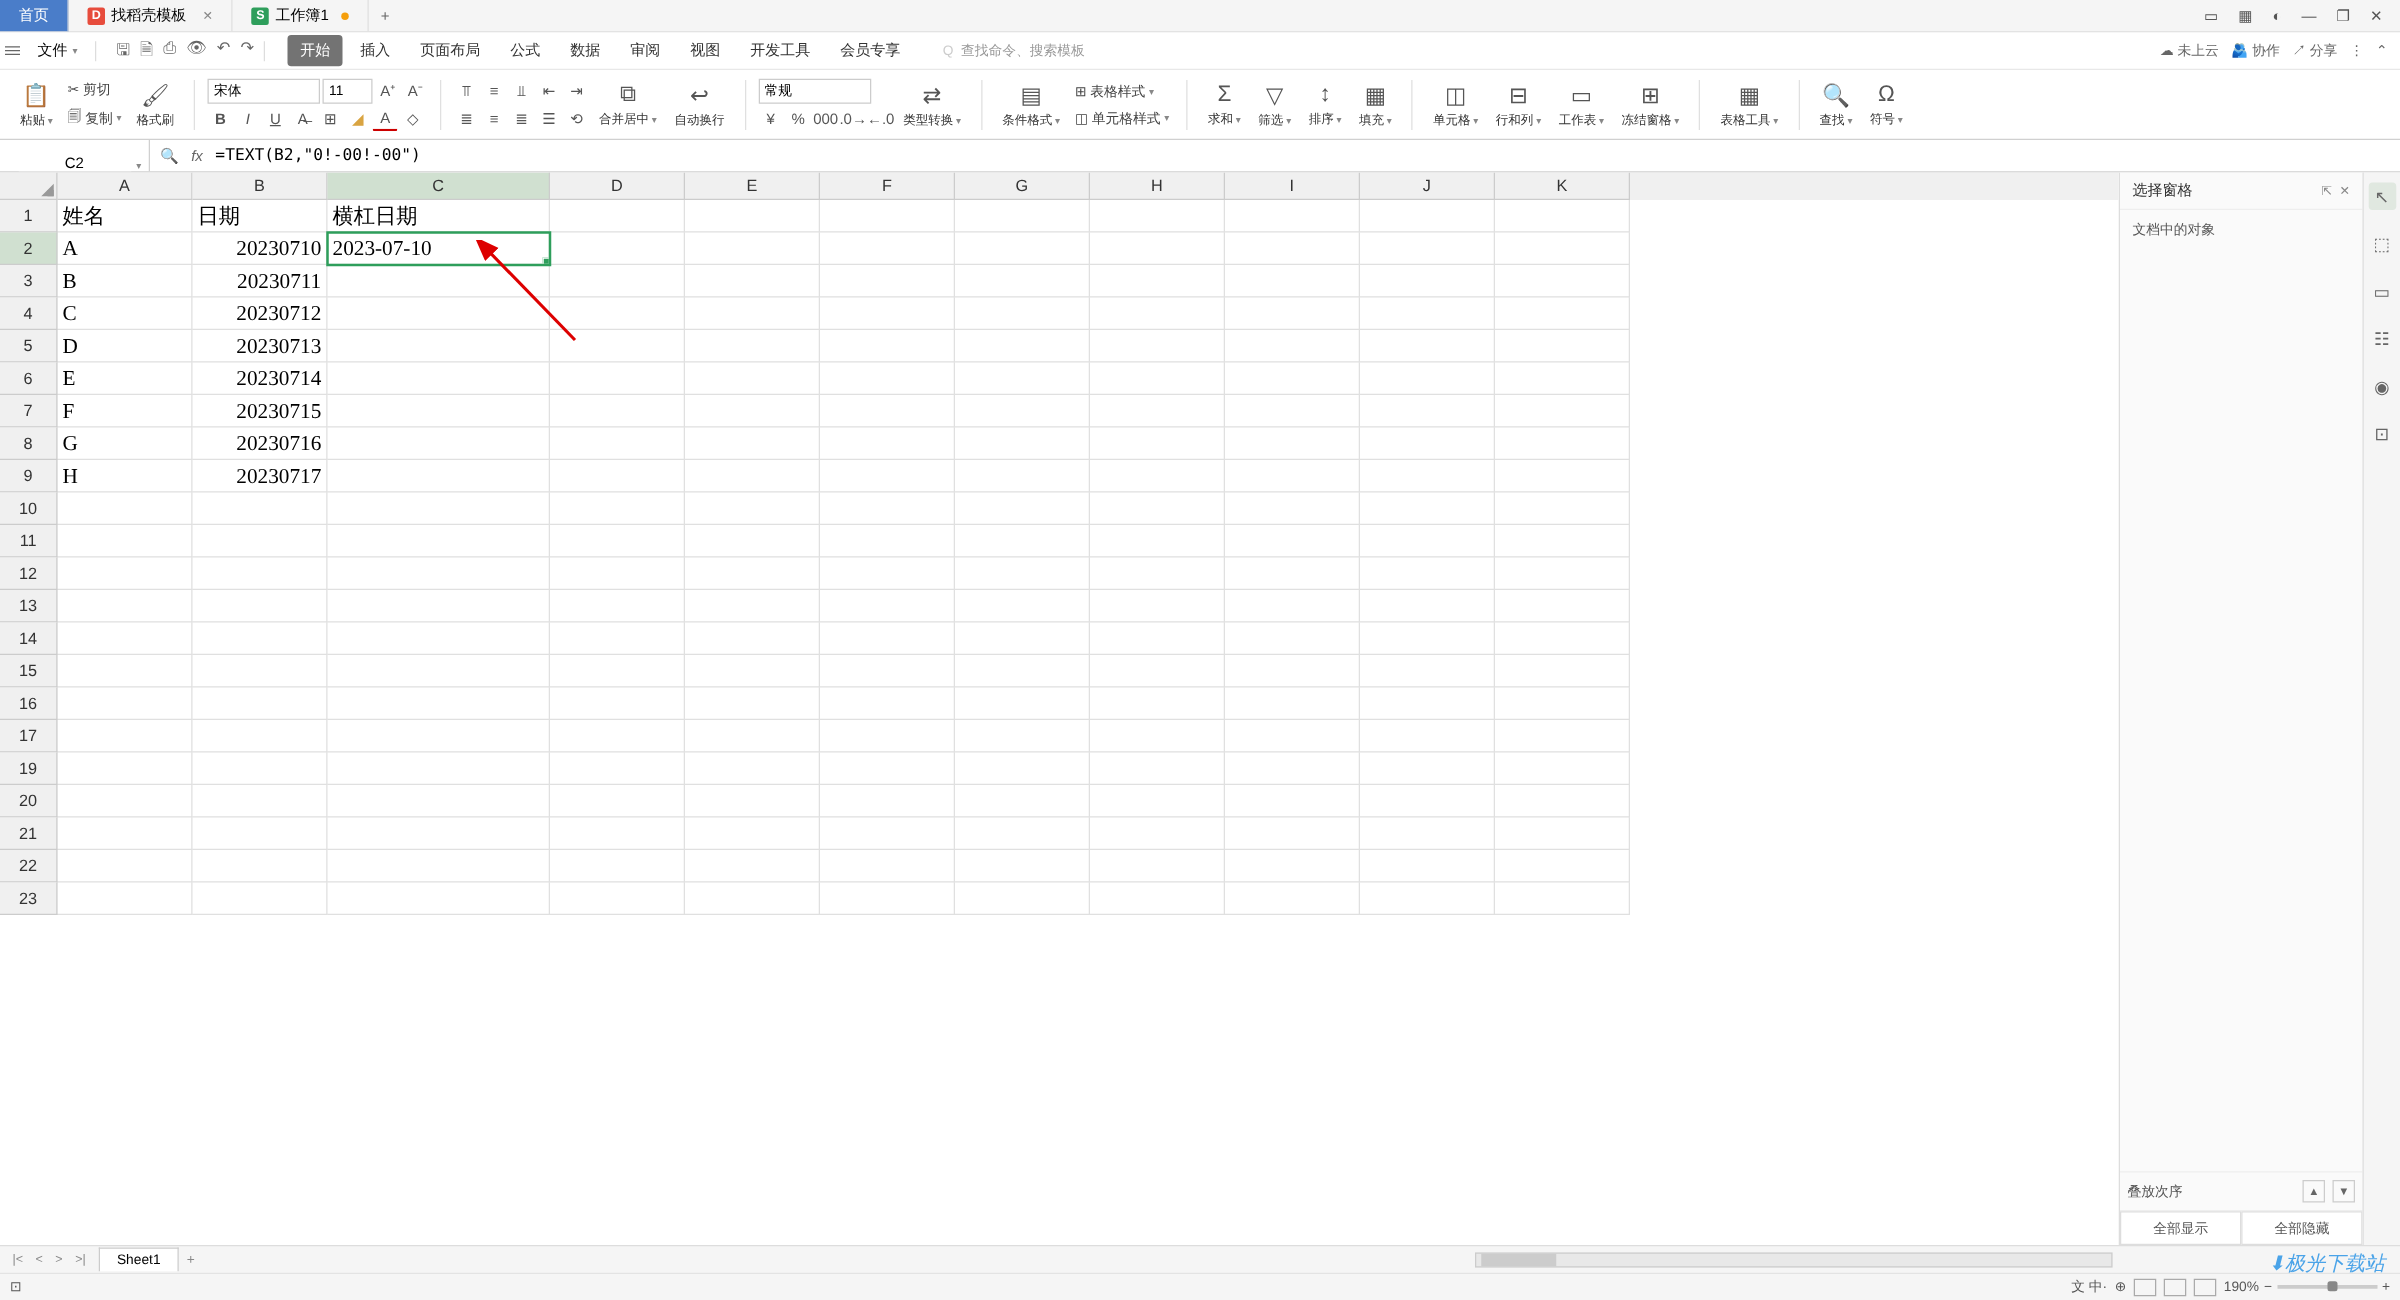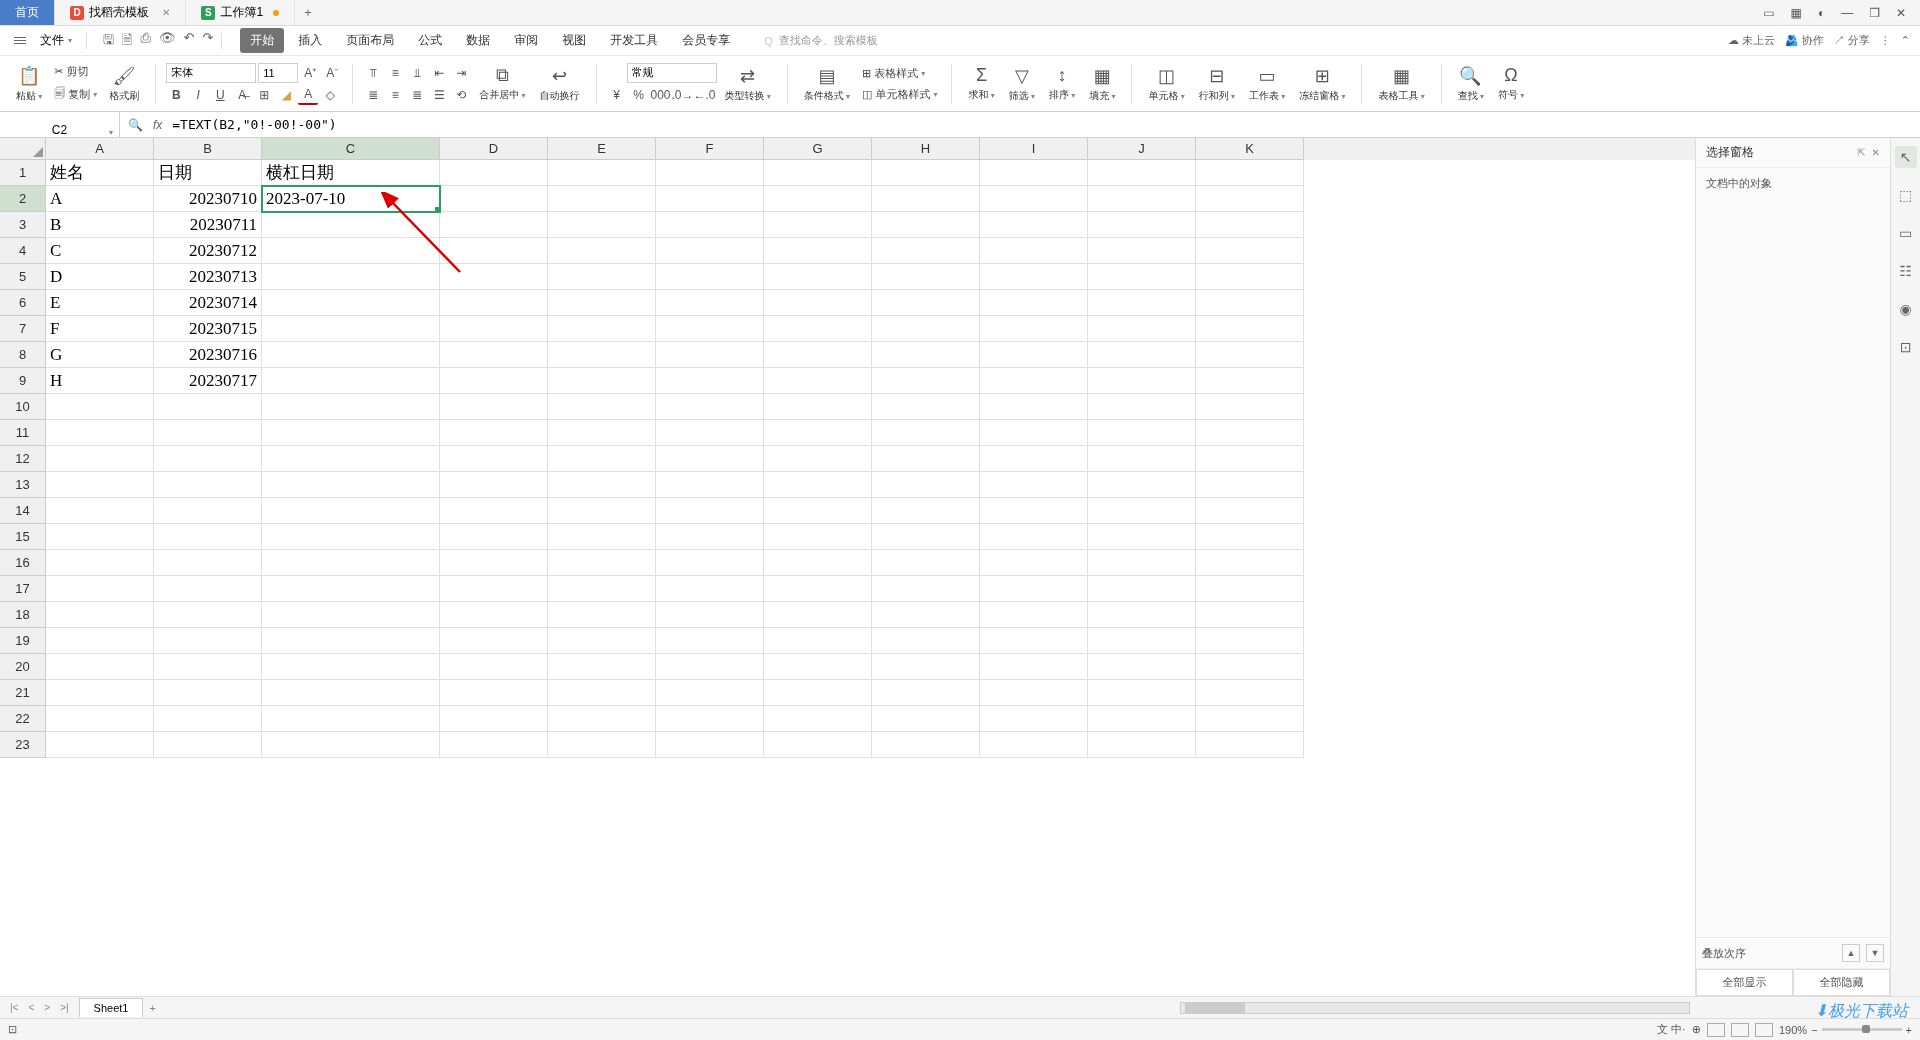--- a/index.html
+++ b/index.html
@@ -12,21 +12,21 @@
     .top-tabs .tab .close { margin-left: 8px; font-size: 10px; color: #888; }
     .top-tabs .tab .dot { width: 6px; height: 6px; border-radius: 50%; background: #f59e0b; margin-left: 5px; }
     .top-tabs .add-tab { display: flex; align-items: center; justify-content: center; width: 26px; cursor: pointer; color: #666; }
     .top-tabs .icon-box { width: 14px; height: 14px; display: inline-flex; align-items: center; justify-content: center; border-radius: 2px; font-size: 10px; font-weight: bold; }
     .icon-s { background: #2e9e5b; color: #fff; }
     .icon-d { background: #e74c3c; color: #fff; }
     .window-controls { position: absolute; right: 0; top: 0; display: flex; align-items: center; height: 100%; gap: 8px; padding-right: 10px; }
     .window-controls span { padding: 2px 4px; cursor: pointer; color: #555; font-size: 12px; }
     
     
-    .menu-bar { height: 30px; display: flex; align-items: center; padding: 0 10px; gap: 4px; border-bottom: 1px solid #e8e8e8; background: #fff; position: relative; }
+    .menu-bar { height: 30px; display: flex; align-items: center; padding: 0 0; gap: 4px; border-bottom: 1px solid #e8e8e8; background: #fff; position: relative; }
     .menu-bar .hamburger { display: flex; flex-direction: column; gap: 2px; padding: 4px; cursor: pointer; }
     .menu-bar .hamburger span { width: 12px; height: 1px; background: #666; }
     .menu-bar .file-menu { display: flex; align-items: center; gap: 4px; padding: 2px 6px; cursor: pointer; }
     .menu-bar .file-menu::after { content: "▾"; font-size: 8px; color: #888; }
     .menu-bar .qa-icons { display: flex; gap: 8px; margin-left: 8px; }
     .menu-bar .qa-icons span { cursor: pointer; color: #666; font-size: 13px; }
     .menu-bar .sep { width: 1px; height: 16px; background: #ddd; margin: 0 4px; }
     .menu-bar .tabs { display: flex; gap: 4px; margin-left: 10px; }
     .menu-bar .tabs .mtab { padding: 4px 10px; cursor: pointer; color: #333; font-size: 12px; border-radius: 3px; }
     .menu-bar .tabs .mtab.active { background: #737373; color: #fff; }
@@ -43,21 +43,21 @@
     .ribbon .btn-lg { display: flex; flex-direction: column; align-items: center; justify-content: center; padding: 2px 6px; cursor: pointer; min-width: 36px; gap: 2px; }
     .ribbon .btn-lg .icon { font-size: 18px; color: #555; }
     .ribbon .btn-lg .lbl { font-size: 10px; color: #333; }
     .ribbon .btn-sm { display: flex; align-items: center; padding: 2px 4px; cursor: pointer; font-size: 11px; gap: 3px; color: #444; }
     .ribbon .col { display: flex; flex-direction: column; gap: 2px; justify-content: center; }
     .ribbon .row { display: flex; gap: 2px; align-items: flex-start; }
     .ribbon select, .ribbon .combo { height: 20px; font-size: 11px; border: 1px solid #ccc; background: #fff; padding: 0 4px; }
     .ribbon .font-name { width: 90px; }
     .ribbon .font-size { width: 40px; }
     .ribbon .icon-btn { width: 20px; height: 20px; display: flex; align-items: center; justify-content: center; cursor: pointer; color: #555; font-size: 12px; border-radius: 2px; }
-    .ribbon .num-fmt { width: 90px; margin-left: 20px; }
+    .ribbon .num-fmt { width: 90px; }
     .ribbon .dd::after { content: " ▾"; font-size: 8px; color: #888; }
     
     
     .formula-bar { height: 26px; display: flex; align-items: center; border-bottom: 1px solid #d0d0d0; background: #fff; }
     .formula-bar .name-box { width: 120px; height: 100%; border-right: 1px solid #d0d0d0; display: flex; align-items: flex-end; justify-content: center; position: relative; }
     .formula-bar .name-box input { border: none; text-align: center; width: 90px; font-size: 12px; outline: none; }
     .formula-bar .name-box::after { content: "▾"; position: absolute; right: 6px; font-size: 8px; color: #888; }
     .formula-bar .fx-area { display: flex; align-items: center; flex: 1; padding: 0 8px; gap: 10px; }
     .formula-bar .fx-area .zoom-icon { color: #888; font-size: 12px; cursor: pointer; }
     .formula-bar .fx-area .fx { font-style: italic; color: #666; font-size: 12px; }
@@ -636,34 +636,20 @@
             <div class="cell"></div>
             <div class="cell"></div>
             <div class="cell"></div>
             <div class="cell"></div>
             <div class="cell"></div>
             <div class="cell"></div>
             <div class="cell"></div>
             <div class="cell"></div>
           </div>
           <div class="grid-row">
-            <div class="row-h">18</div>
-            <div class="cell"></div>
-            <div class="cell"></div>
-            <div class="cell col-c"></div>
-            <div class="cell"></div>
-            <div class="cell"></div>
-            <div class="cell"></div>
-            <div class="cell"></div>
-            <div class="cell"></div>
-            <div class="cell"></div>
-            <div class="cell"></div>
-            <div class="cell"></div>
-          </div>
-          <div class="grid-row">
             <div class="row-h">19</div>
             <div class="cell"></div>
             <div class="cell"></div>
             <div class="cell col-c"></div>
             <div class="cell"></div>
             <div class="cell"></div>
             <div class="cell"></div>
             <div class="cell"></div>
             <div class="cell"></div>
             <div class="cell"></div>

